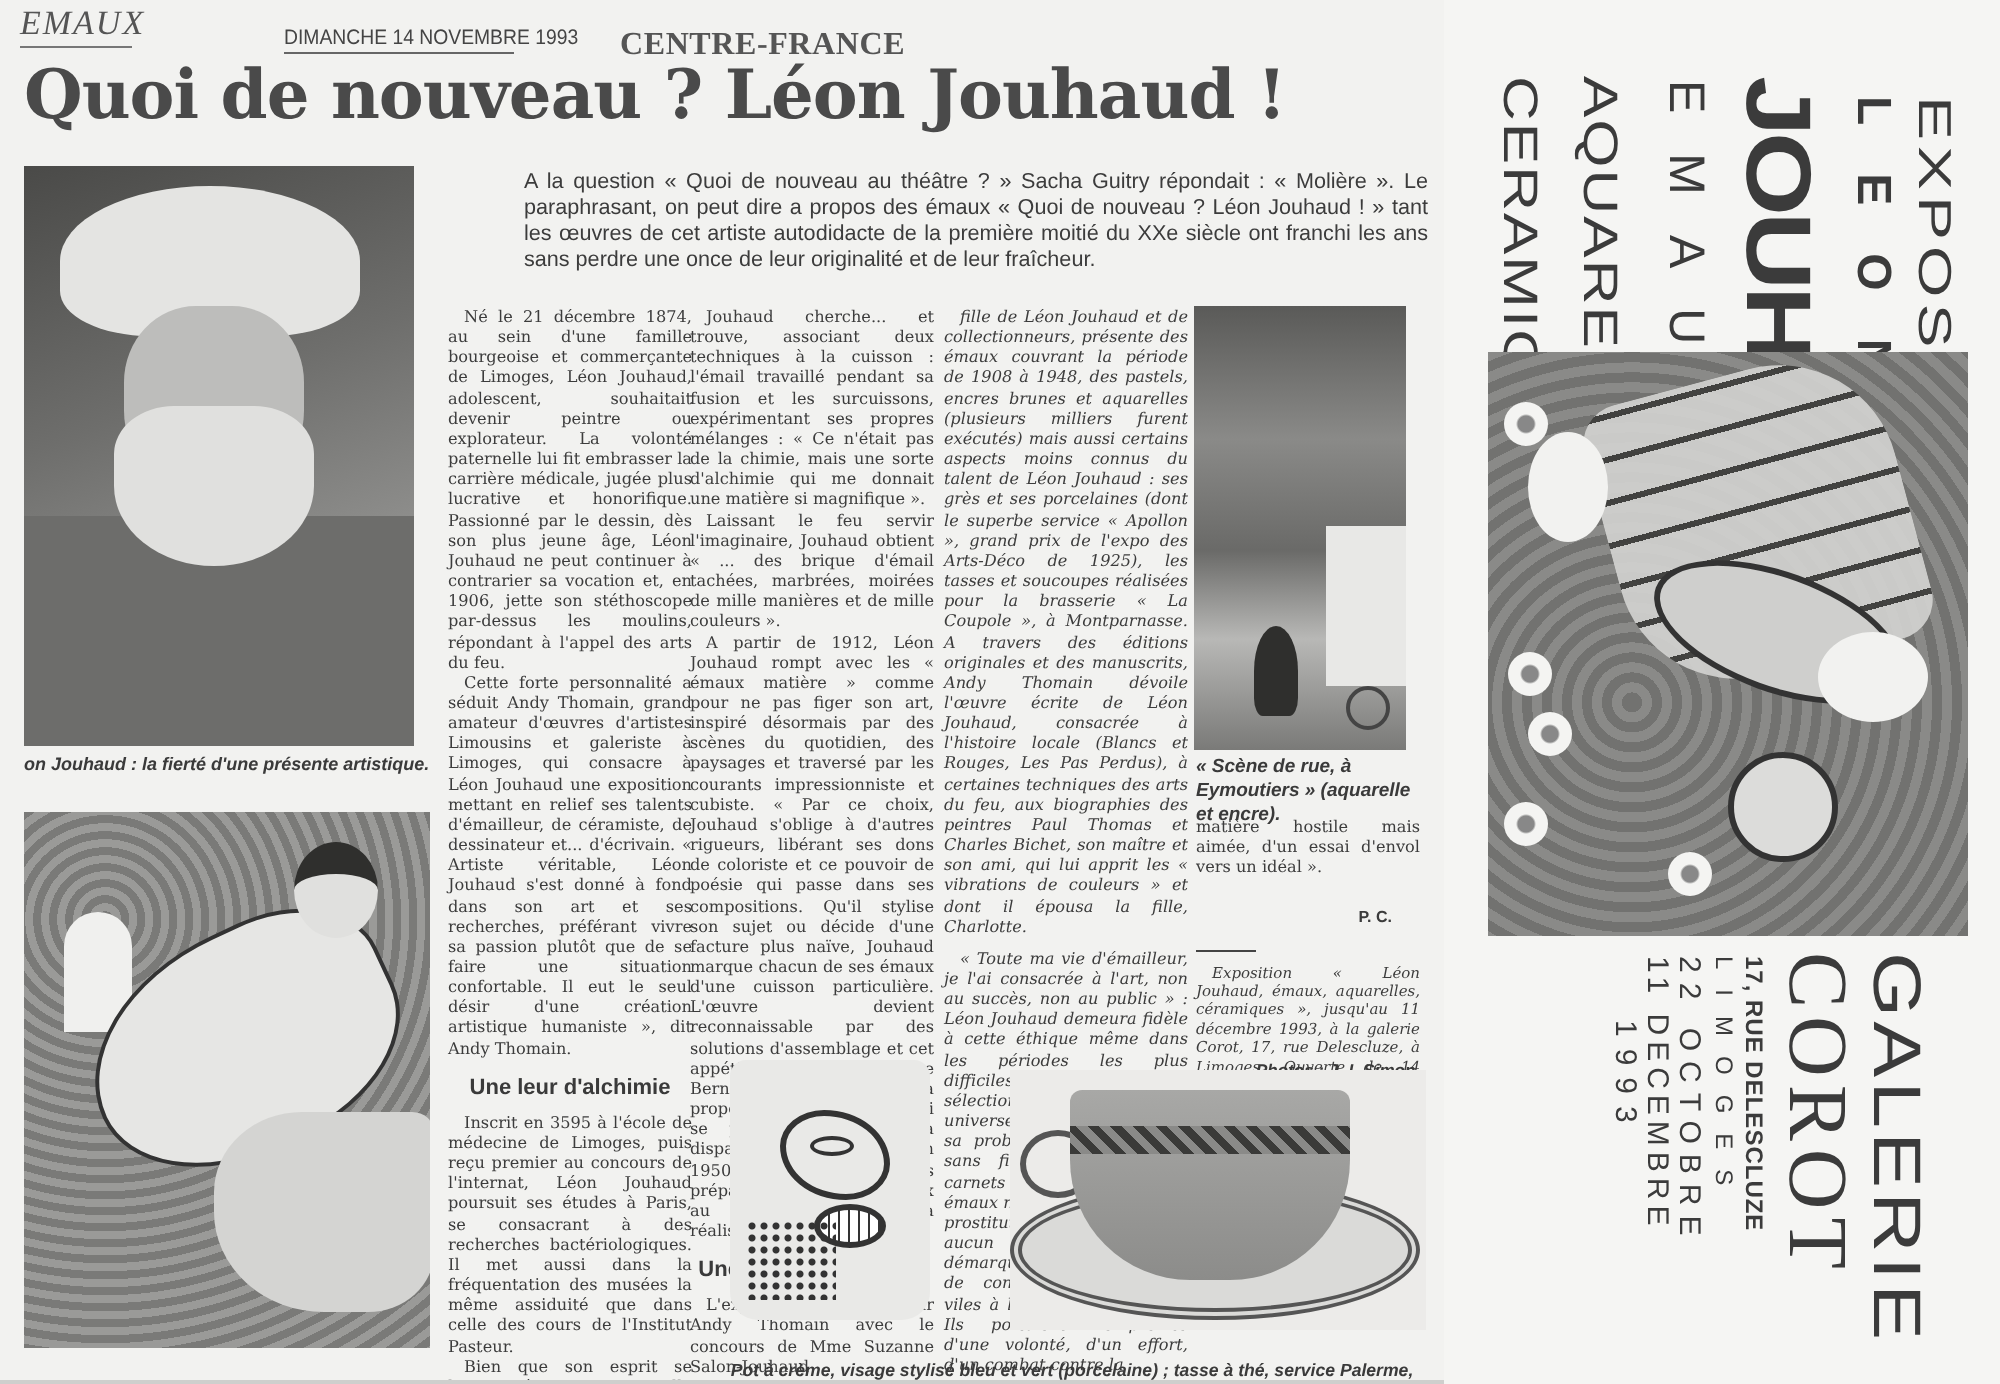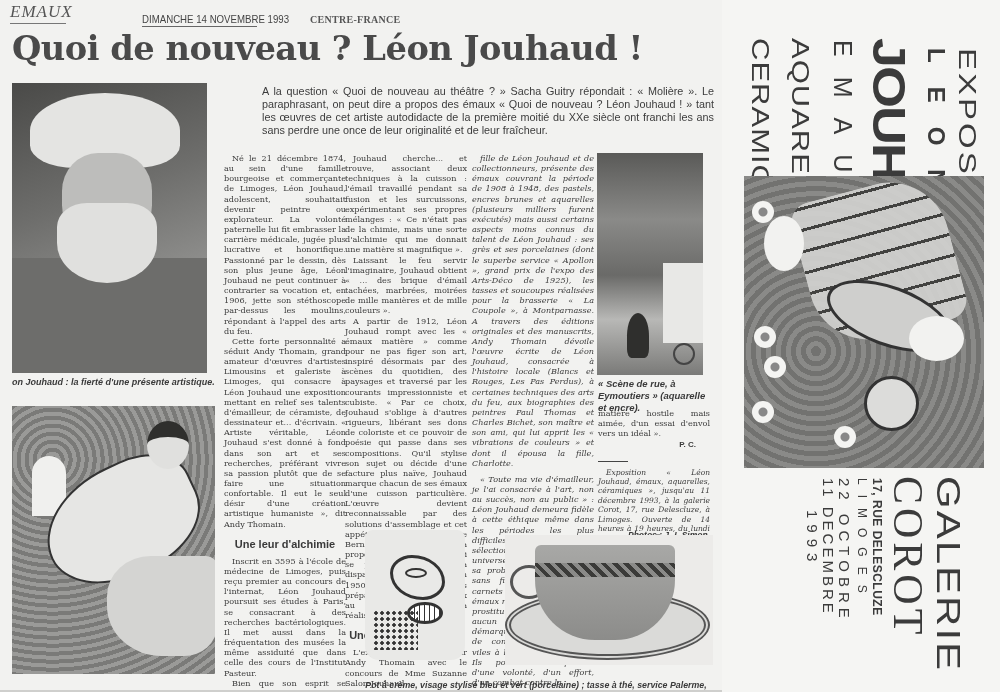--- a/index.html
+++ b/index.html
@@ -4,21 +4,21 @@
 <style>
   * { box-sizing: border-box; margin: 0; padding: 0; }
   html, body { width: 1000px; height: 692px; overflow: hidden; background: #f3f3f1; }
   body { position: relative; font-family: "DejaVu Serif", serif; color: #3a3a3a; }
   .page { position: absolute; left: 0; top: 0; width: 722px; height: 692px; background: #f2f2f0; }
   .poster { position: absolute; left: 722px; top: 0; width: 278px; height: 692px; background: #f5f5f3; }
 
   
   .rubric { position: absolute; left: 10px; top: 2px; font-family: "Liberation Serif", serif; font-style: italic; font-size: 17px; letter-spacing: 1px; color: #555; border-bottom: 1.5px solid #777; padding-bottom: 1px; width: 56px; }
   .dateline { position: absolute; left: 142px; top: 13px; width: 125px; font-family: "Liberation Sans", sans-serif; font-size: 10.5px; color: #444; border-bottom: 1px solid #666; padding-bottom: 1px; white-space: nowrap; transform: scaleX(0.92); transform-origin: left; }
-  .paper-name { position: absolute; left: 310px; top: 14px; font-family: "Liberation Serif", serif; font-weight: bold; font-size: 10px; color: #555; letter-spacing: 0.3px; }
+  .paper-name { position: absolute; left: 310px; top: 14px; font-family: "Liberation Serif", serif; font-weight: bold; font-size: 16px; color: #555; letter-spacing: 0.3px; }
   .headline { position: absolute; left: 12px; top: 28px; font-family: "DejaVu Serif", serif; font-weight: bold; font-size: 34px; color: #4a4a4a; white-space: nowrap; letter-spacing: -0.5px; transform: scaleX(0.99); transform-origin: left; }
 
   .lede { position: absolute; left: 262px; top: 85px; width: 452px; font-family: "Liberation Sans", sans-serif; font-size: 10.8px; line-height: 13px; color: #3c3c3c; text-align: justify; }
 
   
   .img { position: absolute; overflow: hidden; background: #8e8e8c; }
   .photo-portrait { left: 12px; top: 83px; width: 195px; height: 290px; background: radial-gradient(ellipse at 45% 30%, #e8e8e6 0 18%, transparent 19%), radial-gradient(ellipse at 45% 55%, #d8d8d6 0 20%, transparent 21%), linear-gradient(160deg, #4a4a48 0%, #6e6e6c 40%, #8f8f8d 70%, #5c5c5a 100%); }
   .photo-portrait .hat { position: absolute; left: 18px; top: 10px; width: 150px; height: 75px; background: #e4e4e2; border-radius: 50% 50% 30% 30%; }
   .photo-portrait .face { position: absolute; left: 50px; top: 70px; width: 90px; height: 95px; background: #bdbdbb; border-radius: 40% 40% 45% 45%; }
   .photo-portrait .beard { position: absolute; left: 45px; top: 120px; width: 100px; height: 80px; background: #e0e0de; border-radius: 30% 30% 50% 50%; }
@@ -53,21 +53,21 @@
   .img-cup .handle { position: absolute; left: 5px; top: 30px; width: 38px; height: 34px; border: 3px solid #555; border-radius: 50%; }
 
   
   .col { position: absolute; font-family: "DejaVu Serif", serif; font-size: 8.1px; line-height: 10.15px; color: #3c3c3c; text-align: justify; hyphens: auto; }
   .col p { text-indent: 8px; }
   .c1 { left: 224px; top: 153px; width: 122px; }
   .c2 { left: 345px; top: 153px; width: 122px; }
   .c3 { left: 472px; top: 153px; width: 122px; font-style: italic; }
   .c4 { left: 598px; top: 408px; width: 112px; }
   .sub { font-family: "Liberation Sans", sans-serif; font-weight: bold; font-size: 11px; line-height: 12px; text-align: center; color: #3a3a3a; margin: 9px 0 6px; text-indent: 0 !important; }
-  .sig { text-align: right; font-family: "Liberation Sans", sans-serif; font-weight: bold; font-size: 8px; padding-right: 14px; margin-top: 2px; }
+  .sig { text-align: right; font-family: "Liberation Sans", sans-serif; font-weight: bold; font-size: 8px; padding-right: 14px; margin-top: 16px; }
   .rule { width: 30px; border-top: 1.5px solid #444; margin: 10px 0 6px; }
   .info { font-style: italic; font-size: 7.5px; line-height: 9.4px; text-indent: 8px; }
   .credit { position: absolute; left: 628px; top: 530px; font-family: "Liberation Sans", sans-serif; font-style: italic; font-weight: bold; font-size: 8.5px; color: #3a3a3a; }
 
   
   .vt { position: absolute; writing-mode: vertical-rl; white-space: nowrap; font-family: "Liberation Sans", sans-serif; color: #3b3b3b; }
   .p-exposition { left: 948px; top: 48px; font-size: 33px; letter-spacing: 3px; transform: scaleX(0.7); transform-origin: center; }
   .p-leon { left: 922px; top: 48px; font-size: 24px; font-weight: bold; letter-spacing: 24px; }
   .p-jouhaud { left: 858px; top: 38px; font-size: 54px; font-weight: bold; letter-spacing: -2px; transform: scaleX(0.85); }
   .p-emaux { left: 828px; top: 40px; font-size: 25px; letter-spacing: 20px; }

